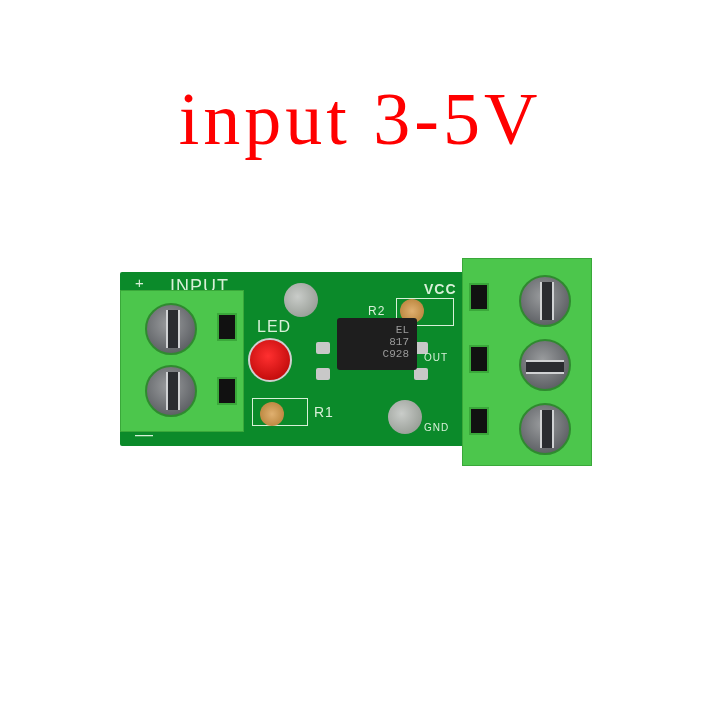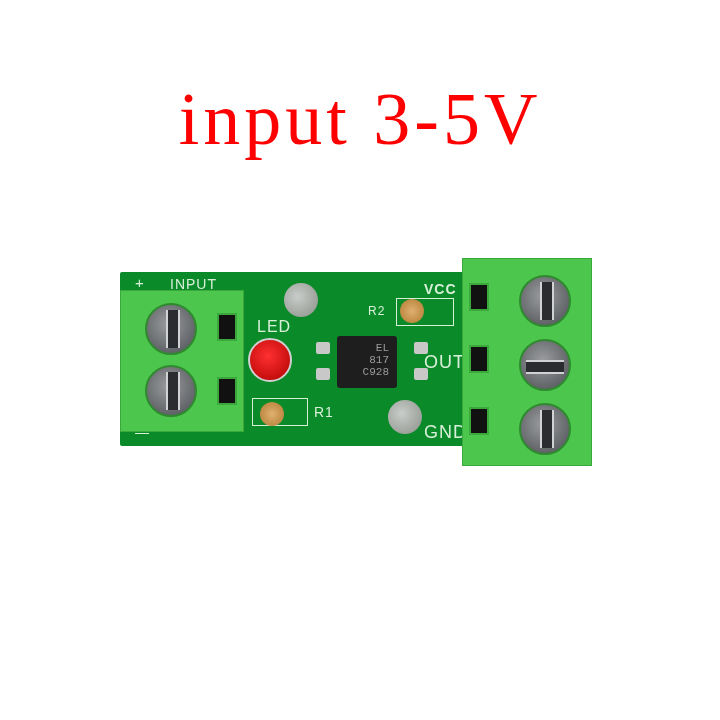--- a/index.html
+++ b/index.html
@@ -1,30 +1,30 @@
 <!DOCTYPE html>
 <html><head>
 <meta charset="utf-8">
 <style>
   html, body { margin: 0; padding: 0; }
   body { width: 720px; height: 720px; background: #ffffff; position: relative; overflow: hidden; font-family: "Liberation Sans", sans-serif; }
   .title { position: absolute; left: 0; top: 82px; width: 720px; text-align: center; font-family: "Liberation Serif", serif; font-size: 74px; color: #ff0000; letter-spacing: 4px; line-height: 1; white-space: pre; }
   .pcb { position: absolute; left: 120px; top: 272px; width: 470px; height: 174px; background: #0b8a2a; border-radius: 2px; }
-  .silk { position: absolute; color: #d8f0d8; font-size: 14px; letter-spacing: 1px; }
+  .silk { position: absolute; color: #d8f0d8; font-size: 18px; letter-spacing: 1px; }
   .hole { position: absolute; width: 34px; height: 34px; border-radius: 50%; background: radial-gradient(circle at 40% 40%, #c9ccc9, #8a9088); }
   .tb { position: absolute; background: #4cc64c; border: 1px solid #3aa83a; }
   .tb2 { left: 120px; top: 290px; width: 122px; height: 140px; }
   .tb3 { left: 462px; top: 258px; width: 128px; height: 206px; }
   .screw { position: absolute; width: 48px; height: 48px; border-radius: 50%; background: radial-gradient(circle at 45% 40%, #9a9c9e, #4a4d52); border: 2px solid #2f8a2f; }
   .slot { position: absolute; width: 10px; height: 38px; left: 19px; top: 5px; background: #2a2c30; border-left: 2px solid #d0d2d4; border-right: 2px solid #d0d2d4; }
   .slot.h { width: 38px; height: 10px; left: 5px; top: 19px; border: none; border-top: 2px solid #d0d2d4; border-bottom: 2px solid #d0d2d4; }
   .port { position: absolute; width: 16px; height: 24px; background: #111; border: 2px solid #3aa83a; }
   .led { position: absolute; left: 248px; top: 338px; width: 40px; height: 40px; border-radius: 50%; background: radial-gradient(circle at 45% 40%, #ff3030, #b00000); border: 2px solid #cfcfcf; }
   .res { position: absolute; width: 24px; height: 24px; border-radius: 50%; background: radial-gradient(circle, #e0b070, #b07a30); }
-  .chip { position: absolute; left: 337px; top: 336px; width: 60px; height: 52px; background: #1e1e1e; border-radius: 3px; }
+  .chip { position: absolute; left: 337px; top: 318px; width: 80px; height: 52px; background: #1e1e1e; border-radius: 3px; }
   .chip-text { position: absolute; right: 8px; top: 6px; font-family: "Liberation Mono", monospace; font-size: 11px; color: #9a9a9a; line-height: 12px; text-align: right; }
   .pin { position: absolute; width: 14px; height: 12px; background: #c8c8c8; border-radius: 2px; }
   .box { position: absolute; border: 1.5px solid #d8f0d8; }
 </style>
 </head>
 <body>
 
 <div class="title">input 3-5V</div>
 
 <div class="pcb"></div>
@@ -64,22 +64,22 @@
 <div class="pin" style="left:414px;top:368px;"></div>
 <div class="chip">
   <div class="chip-text">
     <div>EL</div>
     <div>817</div>
     <div>C928</div>
   </div>
 </div>
 
 <div class="silk" style="left:424px;top:281px;font-size:14px;font-weight:bold;">VCC</div>
-<div class="silk" style="left:424px;top:352px;font-size:18px;">OUT</div>
-<div class="silk" style="left:424px;top:422px;font-size:18px;">GND</div>
+<div class="silk" style="left:424px;top:352px;font-size:10px;">OUT</div>
+<div class="silk" style="left:424px;top:422px;font-size:10px;">GND</div>
 
 <div class="tb tb3">
   <div class="port" style="left:6px;top:24px;"></div>
   <div class="port" style="left:6px;top:86px;"></div>
   <div class="port" style="left:6px;top:148px;"></div>
   <div class="screw" style="left:56px;top:16px;">
       <div class="slot"></div>
     </div>
   <div class="screw" style="left:56px;top:80px;">
       <div class="slot h"></div>

